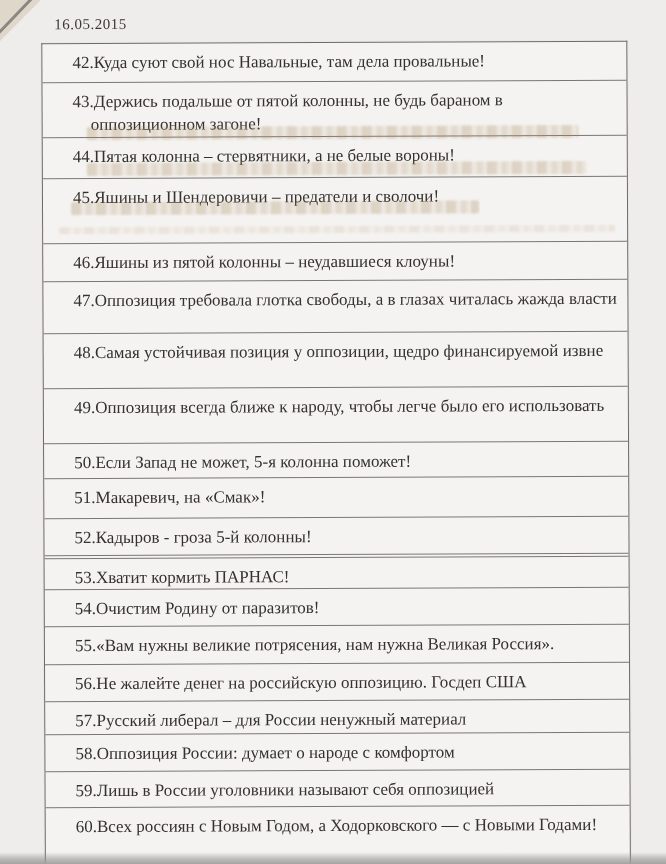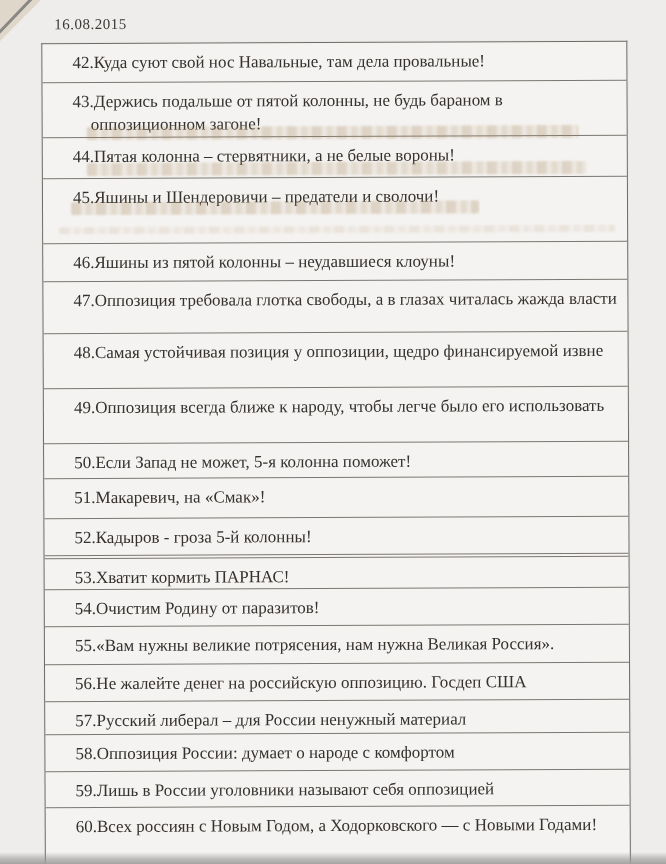--- a/index.html
+++ b/index.html
@@ -113,21 +113,21 @@
 </style>
 </head>
 <body>
 
 <div class="page">
   <div class="sheet">
 
     <div class="corner-fold"></div>
     <div class="corner-line"></div>
 
-    <div class="scan-date">16.08.2015</div>
+    <div class="scan-date">16.05.2015</div>
 
     <div class="quotes-table" id="quotes-table">
         <div class="row">
           <p class="item">42.Куда суют свой нос Навальные, там дела провальные!</p>
         </div>
         <div class="row">
           <p class="item">43.Держись подальше от пятой колонны, не будь бараном в оппозиционном загоне!</p>
         </div>
         <div class="row">
           <p class="item">44.Пятая колонна – стервятники, а не белые вороны!</p>

